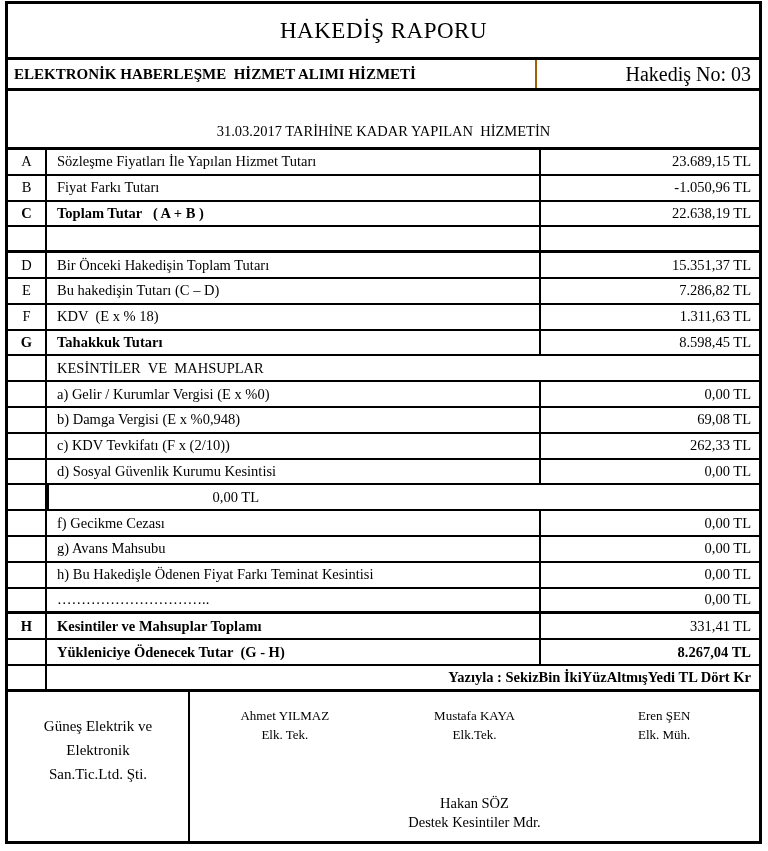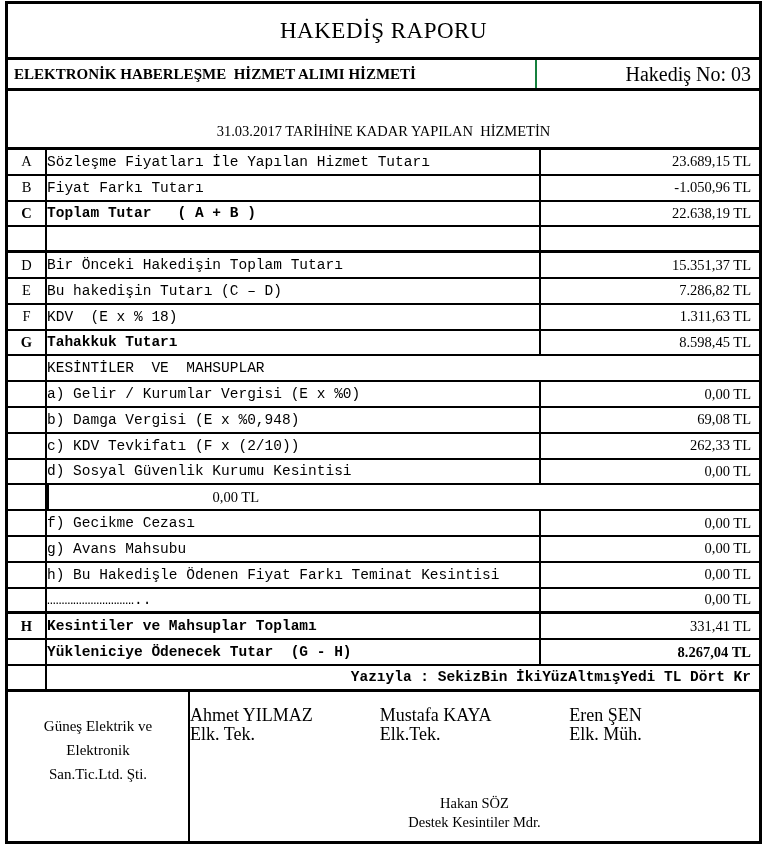--- a/index.html
+++ b/index.html
@@ -20,21 +20,21 @@
     height:53px;
     display:flex; align-items:center; justify-content:center;
     font-size:23px; letter-spacing:0.5px;
   }
   .header-row {
     display:flex; align-items:stretch;
     border-top:3px solid #000; border-bottom:3px solid #000;
     height:34px;
   }
   .header-left {
-    flex:1; border-right:2px solid #15803d;
+    flex:1; border-right:2px solid #a16207;
     display:flex; align-items:center;
     padding-left:6px; font-weight:bold; font-size:15px; white-space:pre;
   }
   .header-right {
     width:222px;
     display:flex; align-items:center; justify-content:flex-end;
     padding-right:8px; font-size:20px;
   }
   .subheader {
     height:34px; border-bottom:3px solid #000;
@@ -47,40 +47,40 @@
     height:25.8px; border-bottom:2px solid #000;
     font-size:14.5px;
   }
   .row.thick { border-bottom:3px solid #000; }
   .row .letter {
     width:39px; border-right:2px solid #000;
     display:flex; align-items:center; justify-content:center;
   }
   .row .label {
     flex:1; display:flex; align-items:center;
-    padding-left:0; white-space:pre; overflow:hidden;font-family:Liberation Mono, monospace;
+    padding-left:10px; white-space:pre; overflow:hidden;
   }
   .row .label.right { justify-content:flex-end; padding-right:8px; }
   .row .amount {
     width:220px; border-left:2px solid #000;
     display:flex; align-items:center; justify-content:flex-end;
     padding-right:8px;
   }
   .bold { font-weight:bold; }
   .sig {
     flex:1; display:flex; align-items:stretch;
   }
   .sig-left {
     width:182px; border-right:2px solid #000;
     padding-top:22px; text-align:center;
     font-size:15px; line-height:24px;
   }
   .sig-right { flex:1; display:flex; flex-direction:column; }
   .sig-names { display:flex; padding-top:14px; }
-  .sig-name-block { flex:1; font-size:18px; line-height:19px; }
+  .sig-name-block { flex:1; text-align:center; font-size:13px; line-height:19px; }
   .approver { text-align:center; margin-top:50px; font-size:14.5px; line-height:19px; }
 </style>
 </head>
 <body>
 
 <div class="doc">
 
   <div class="title-block">HAKEDİŞ RAPORU</div>
 
   <div class="header-row">

